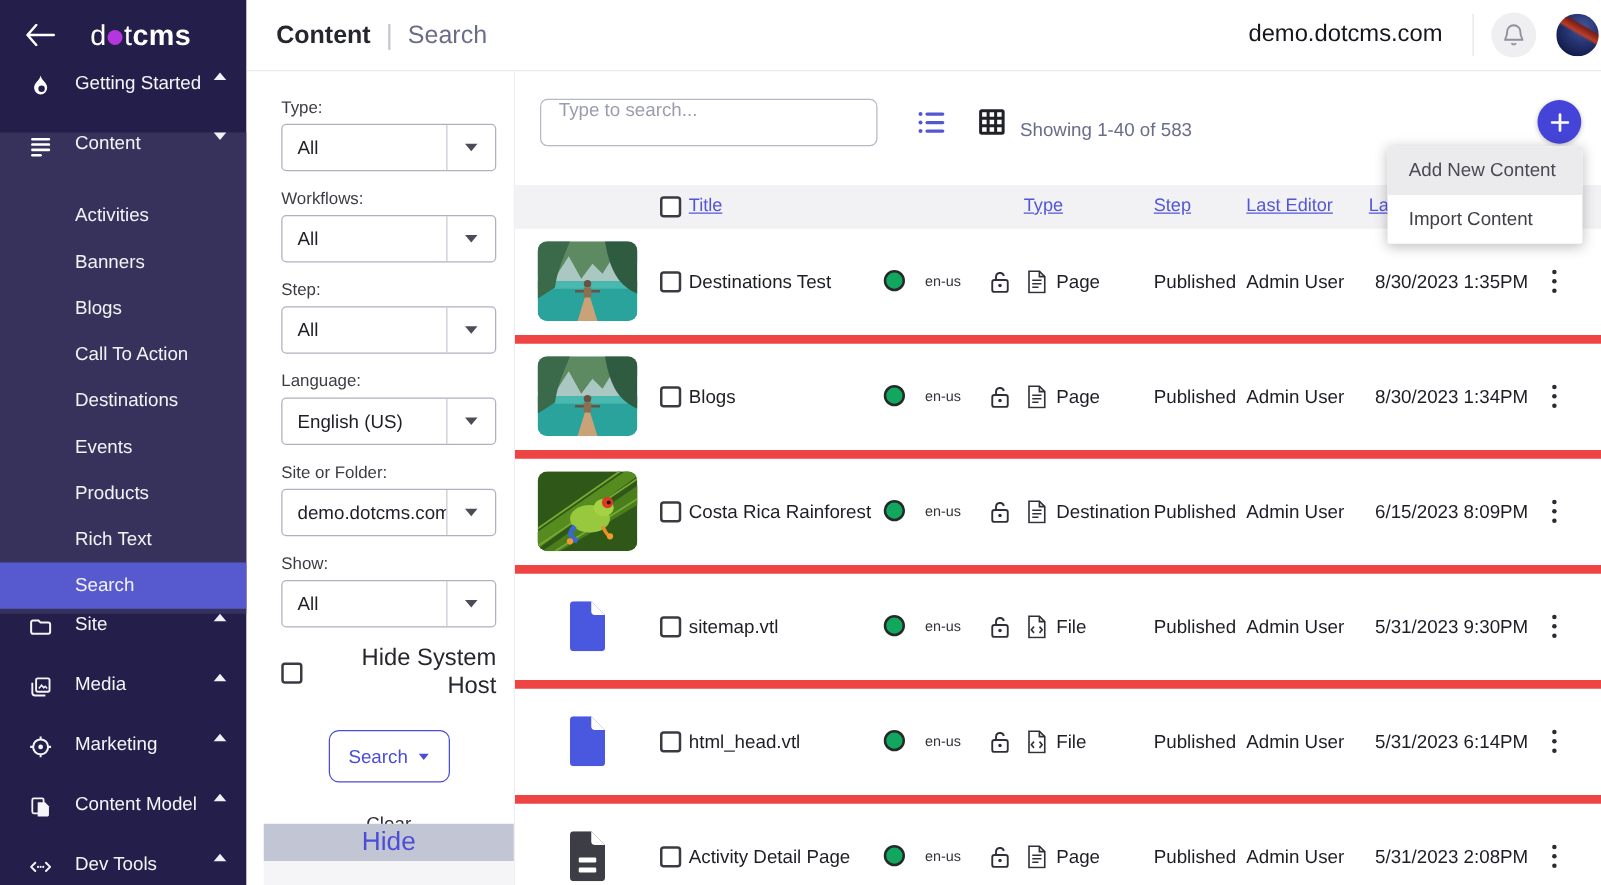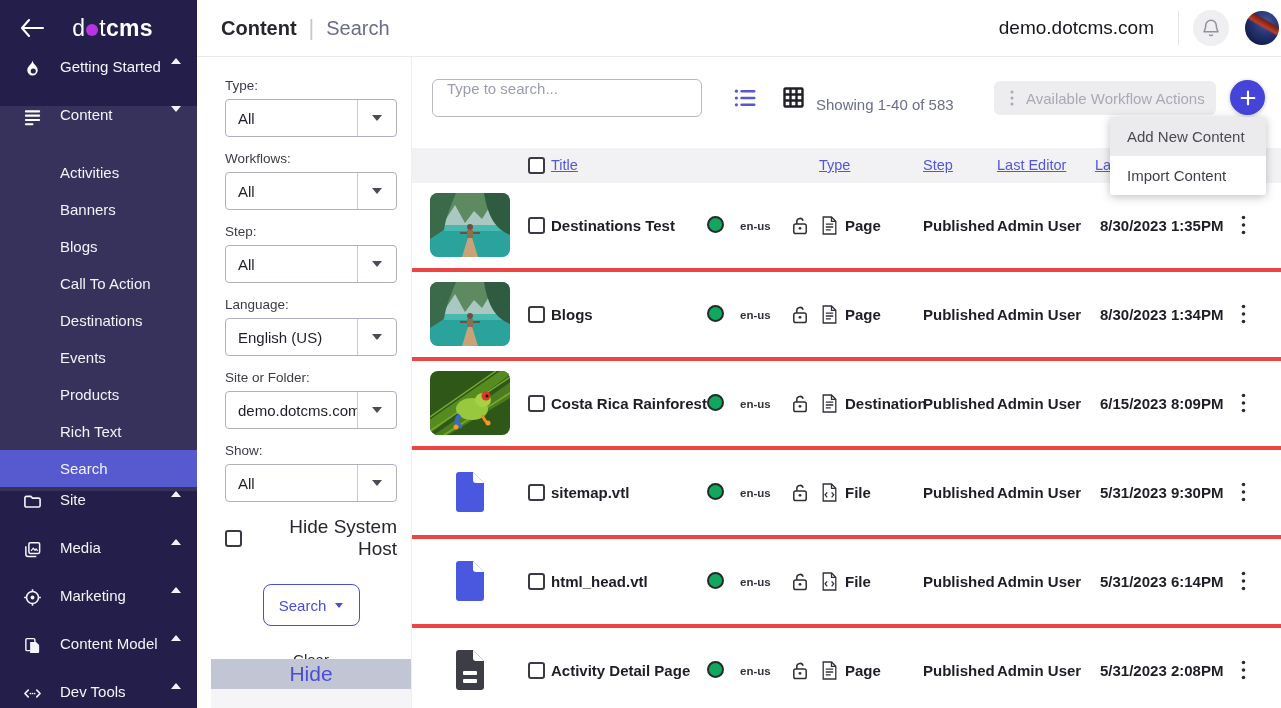--- a/index.html
+++ b/index.html
@@ -69,21 +69,21 @@
   .showing{position:absolute;left:405px;top:40px;font-size:15px;color:#6a6e8a;}
   .wf-btn{position:absolute;left:583px;top:25px;width:222px;height:34px;background:#ededf0;border-radius:6px;color:#a9a9b7;font-size:15px;display:flex;align-items:center;gap:12px;padding:0 0 0 16px;border:none;box-sizing:border-box;}
   .fab{position:absolute;left:819px;top:24px;width:35px;height:35px;border-radius:50%;background:#4444d8;border:none;display:flex;align-items:center;justify-content:center;cursor:pointer;box-shadow:0 1px 4px rgba(0,0,0,.25);}
 
   .thead{position:absolute;left:0;top:92px;right:0;height:35px;background:#f2f2f5;}
   .thead .checkbox{position:absolute;left:117px;top:9px;}
   .col{position:absolute;top:9px;font-size:14.5px;color:#5356d6;text-decoration:underline;cursor:pointer;}
   .col-title{left:140px;}.col-type{left:408px;}.col-step{left:512px;}.col-editor{left:586px;}.col-date{left:684px;}
 
   .tbody{position:absolute;left:0;top:127px;right:0;}
-  .row{position:relative;height:85px;border-bottom:4px solid #ef4444;font-weight:bold;}
+  .row{position:relative;height:85px;border-bottom:7px solid #ef4444;}
   .row .thumb{position:absolute;left:19px;top:10px;width:80px;height:64px;border-radius:8px;overflow:hidden;display:flex;align-items:center;justify-content:center;cursor:pointer;}
   .row .thumb svg.fill{width:100%;height:100%;display:block;}
   .row .checkbox{position:absolute;left:117px;top:34px;}
   .row .rtitle{position:absolute;left:140px;top:34px;font-size:15px;color:#1e1e26;cursor:pointer;}
   .row .dot{position:absolute;left:296px;top:33px;width:13px;height:13px;border-radius:50%;background:#12a75e;border:2.5px solid #252a28;box-sizing:content-box;}
   .row .lang{position:absolute;left:329px;top:37px;font-size:11.5px;color:#32323a;}
   .row .lock{position:absolute;left:381px;top:33px;display:flex;}
   .row .ticon{position:absolute;left:411px;top:33px;display:flex;}
   .row .rtype{position:absolute;left:434px;top:34px;font-size:15px;color:#1e1e26;}
   .row .rstep{position:absolute;left:512px;top:34px;font-size:15px;color:#1e1e26;}
@@ -346,28 +346,20 @@
       <svg width="23" height="23" viewBox="0 0 23 23">
           <g stroke="#202027" stroke-width="2.4" fill="none">
             <rect x="2.5" y="2.5" width="18" height="18" rx="1"></rect>
             <path d="M8.5 2.5v18M14.5 2.5v18M2.5 8.5h18M2.5 14.5h18"></path>
           </g>
         </svg>
     </button>
 
     <span class="showing">Showing 1-40 of 583</span>
 
-    <button class="wf-btn" disabled="">
-      <svg width="4" height="16" viewBox="0 0 4 16">
-          <circle cx="2" cy="2" r="1.5" fill="#a9a9b7"></circle>
-          <circle cx="2" cy="8" r="1.5" fill="#a9a9b7"></circle>
-          <circle cx="2" cy="14" r="1.5" fill="#a9a9b7"></circle>
-        </svg>
-      <span>Available Workflow Actions</span>
-    </button>
 
     <button class="fab">
       <svg width="18" height="18" viewBox="0 0 20 20">
           <path d="M10 3v14M3 10h14" stroke="#fff" stroke-width="2.4" stroke-linecap="round"></path>
         </svg>
     </button>
 
     <div class="thead">
       <span class="checkbox"></span>
       <span class="col col-title">Title</span>

